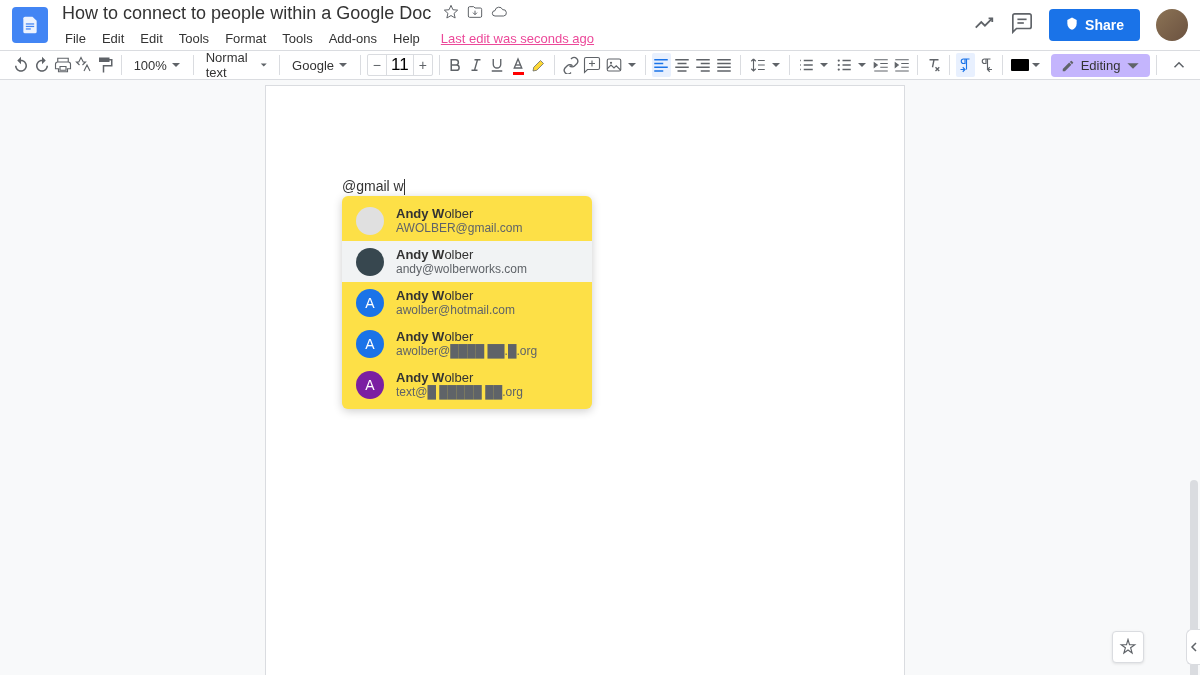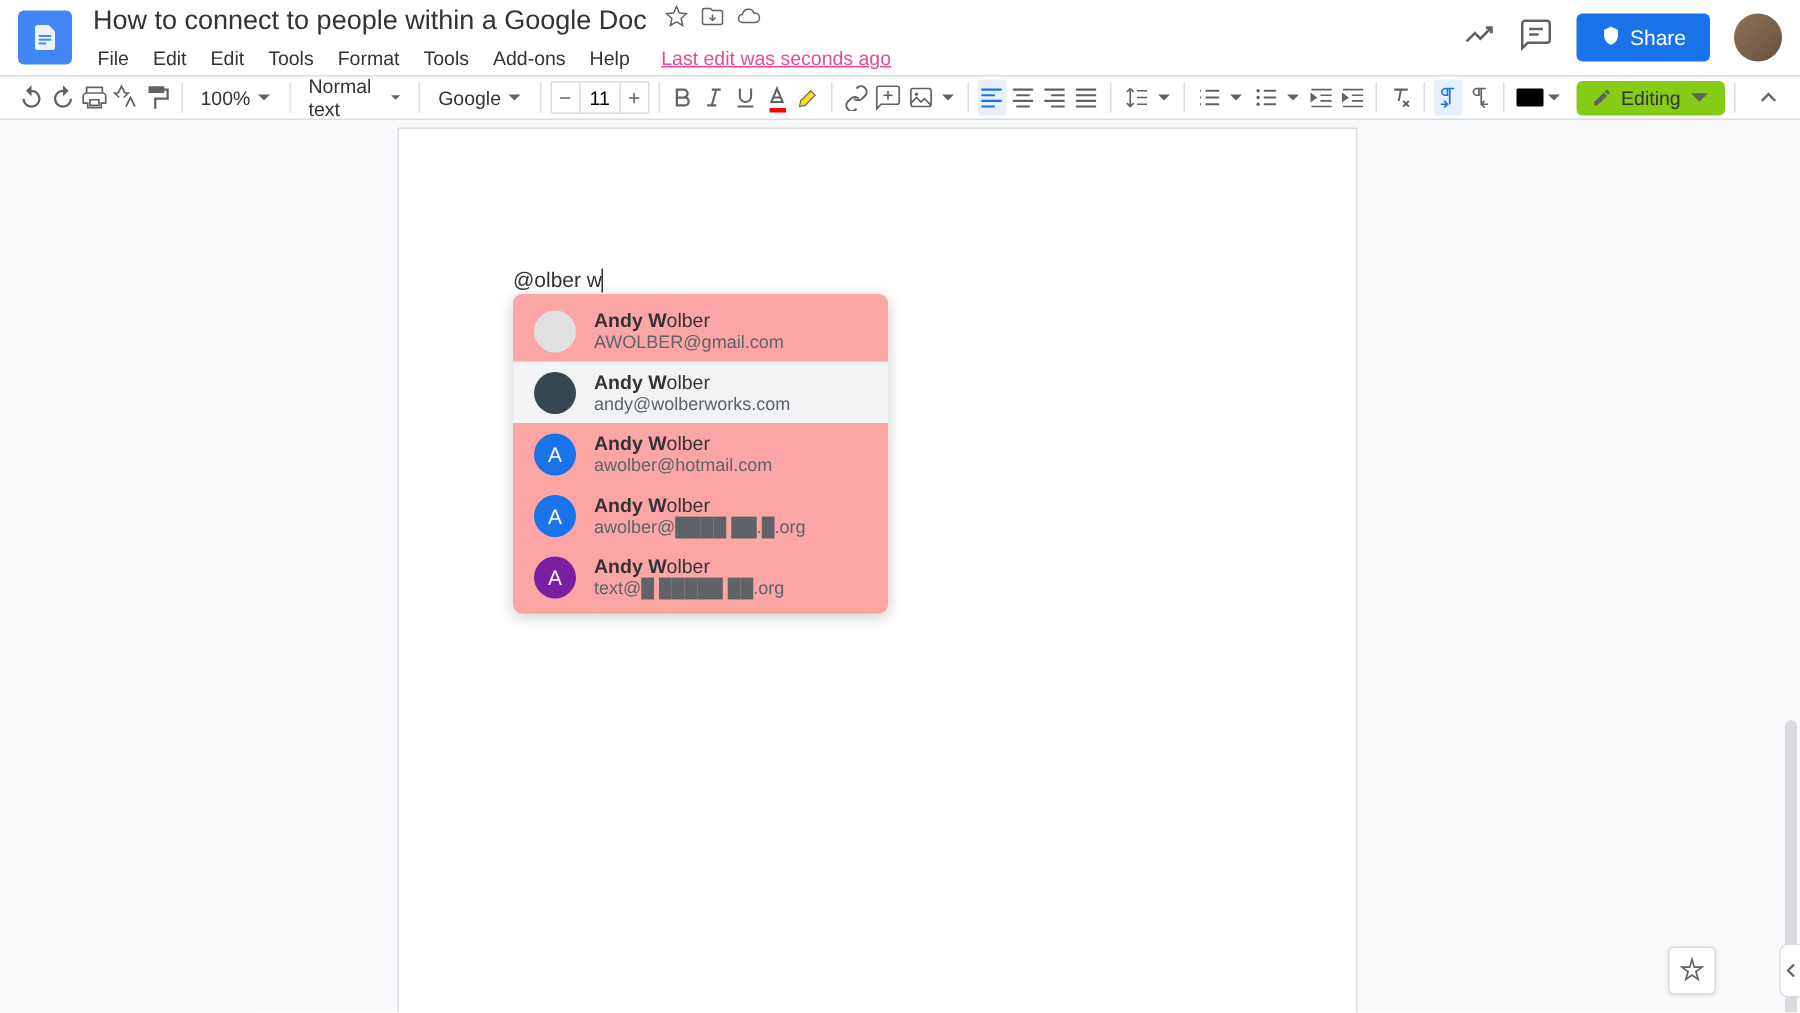--- a/index.html
+++ b/index.html
@@ -10,45 +10,45 @@
 .title-area{flex:1}
 .title-row{display:flex;align-items:center;gap:8px}
 .doc-title{font-size:18px;color:#333;padding:2px 4px}
 .title-icons{display:flex;gap:8px;align-items:center}
 .title-icons svg{width:16px;height:16px;fill:#5f6368}
 .menubar{display:flex;gap:2px;margin-top:2px;align-items:center}
 .menu-item{padding:3px 7px;font-size:13px;color:#333;cursor:pointer;border-radius:3px}
 .last-edit{font-size:13px;color:#ec4899;text-decoration:underline;margin-left:12px}
 .header-right{display:flex;align-items:center;gap:16px;margin-left:auto}
 .header-right svg{width:22px;height:22px;fill:#5f6368}
-.share-btn{background:#1a73e8;color:#fff;border-radius:4px;padding:8px 16px;display:flex;gap:6px;font-size:14px;font-weight:400}
+.share-btn{background:#1a73e8;color:#fff;border-radius:4px;padding:8px 16px;display:flex;gap:6px;font-size:14px;font-weight:700}
 .share-btn svg{width:14px;height:14px;fill:#fff}
 .avatar{width:32px;height:32px;border-radius:50%;background:linear-gradient(135deg,#8b7355 0%,#6b5240 100%);overflow:hidden}
 .toolbar{height:30px;border-top:1px solid #dadce0;border-bottom:1px solid #dadce0;display:flex;align-items:center;padding:0 12px;gap:2px}
 .tb-btn{width:24px;height:24px;display:flex;align-items:center;justify-content:center;border-radius:2px;cursor:pointer}
 .tb-btn svg{width:18px;height:18px;fill:#5f6368}
 .tb-btn.active{background:#e8f0fe}
 .tb-btn.active svg{fill:#1a73e8}
 .tb-sep{width:1px;height:20px;background:#dadce0;margin:0 4px}
 .tb-select{display:flex;align-items:center;padding:0 6px;height:24px;font-size:13px;color:#333;cursor:pointer;gap:4px}
 .tb-select svg.arrow{width:10px;height:10px;fill:#5f6368}
 .font-size-box{display:flex;align-items:center;border:1px solid #dadce0;border-radius:2px;height:22px}
 .font-size-box .fs-btn{width:18px;text-align:center;font-size:14px;color:#5f6368;cursor:pointer}
-.font-size-box .fs-val{width:28px;text-align:center;font-size:13px;border-left:1px solid #dadce0;border-right:1px solid #dadce0;height:100%;display:flex;align-items:center;justify-content:center}
+.font-size-box .fs-val{width:28px;text-align:center;font-size:17px;border-left:1px solid #dadce0;border-right:1px solid #dadce0;height:100%;display:flex;align-items:center;justify-content:center}
 .text-color{position:relative}
 .text-color-bar{position:absolute;bottom:2px;left:4px;right:4px;height:3px;background:#ff0000}
-.editing-btn{display:flex;align-items:flex-start;gap:6px;background:#84cc16;border-radius:4px;padding:4px 10px;font-size:13px;color:#333;margin-left:4px}
+.editing-btn{display:flex;align-items:flex-end;gap:6px;background:#c4b5fd;border-radius:4px;padding:4px 10px;font-size:13px;color:#333;margin-left:4px}
 .editing-btn svg{width:14px;height:14px;fill:#5f6368}
 .redaction-swatch{width:18px;height:12px;background:#000;border-radius:1px}
 .workspace{position:absolute;top:80px;left:0;right:0;bottom:0;background:#f8f9fa;overflow:hidden}
 .page{position:absolute;left:265px;top:5px;width:640px;height:800px;background:#fff;border:1px solid #dadce0}
 .doc-text{position:absolute;left:76px;top:92px;font-size:14px;color:#333}
 .doc-text::after{content:"";display:inline-block;width:1px;height:16px;background:#333;vertical-align:middle;animation:blink 1s infinite}
 @keyframes blink{50%{opacity:0}}
-.autocomplete{position:absolute;left:76px;top:110px;width:250px;background:#fca5a5;border-radius:6px;box-shadow:0 2px 10px rgba(0,0,0,.2);overflow:hidden;padding:4px 0}
+.autocomplete{position:absolute;left:76px;top:110px;width:250px;background:#fde047;border-radius:6px;box-shadow:0 2px 10px rgba(0,0,0,.2);overflow:hidden;padding:4px 0}
 .ac-item{display:flex;align-items:center;padding:6px 14px;gap:12px;cursor:pointer}
 .ac-item.sel{background:#f1f3f4}
 .ac-avatar{width:28px;height:28px;border-radius:50%;display:flex;align-items:center;justify-content:center;color:#fff;font-size:14px;font-weight:500;flex-shrink:0}
 .ac-text{display:flex;flex-direction:column}
 .ac-name{font-size:13px;color:#333}
 .ac-name b{font-weight:600}
 .ac-email{font-size:12px;color:#5f6368}
 .scrollbar{position:absolute;right:2px;top:400px;width:8px;height:200px;background:#dadce0;border-radius:4px}
 .explore-btn{position:absolute;right:56px;bottom:12px;width:32px;height:32px;background:#fff;border:1px solid #dadce0;border-radius:4px;display:flex;align-items:center;justify-content:center;box-shadow:0 1px 3px rgba(0,0,0,.1)}
 .explore-btn svg{width:18px;height:18px;fill:#5f6368}
@@ -316,21 +316,21 @@
   <div class="tb-sep"></div>
   <div class="tb-btn chevron-up-btn">
       <svg viewBox="0 0 24 24">
         <path d="M6 15l6-6 6 6" fill="none" stroke="#5f6368" stroke-width="2"></path>
       </svg>
     </div>
 </div>
 
 <div class="workspace">
   <div class="page">
-    <div class="doc-text">@olber w</div>
+    <div class="doc-text">@gmail w</div>
     <div class="autocomplete" id="ac-list">
         <div class="ac-item">
           <div class="ac-avatar" style="background: rgb(224, 224, 224);"></div>
           <div class="ac-text">
             <div class="ac-name"><b>Andy W</b>olber</div>
             <div class="ac-email">AWOLBER@gmail.com</div>
           </div>
         </div>
         <div class="ac-item sel">
           <div class="ac-avatar" style="background: rgb(55, 71, 79);"></div>

